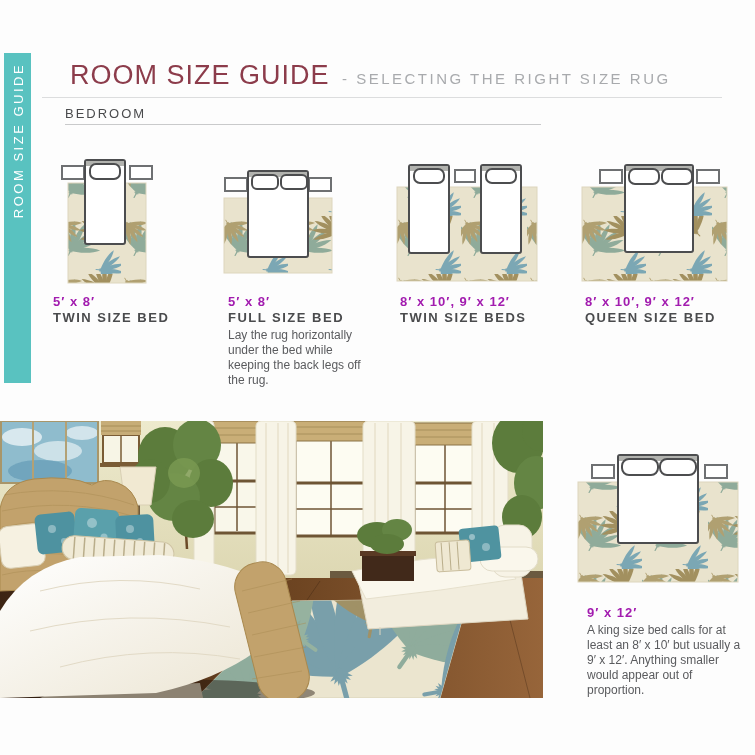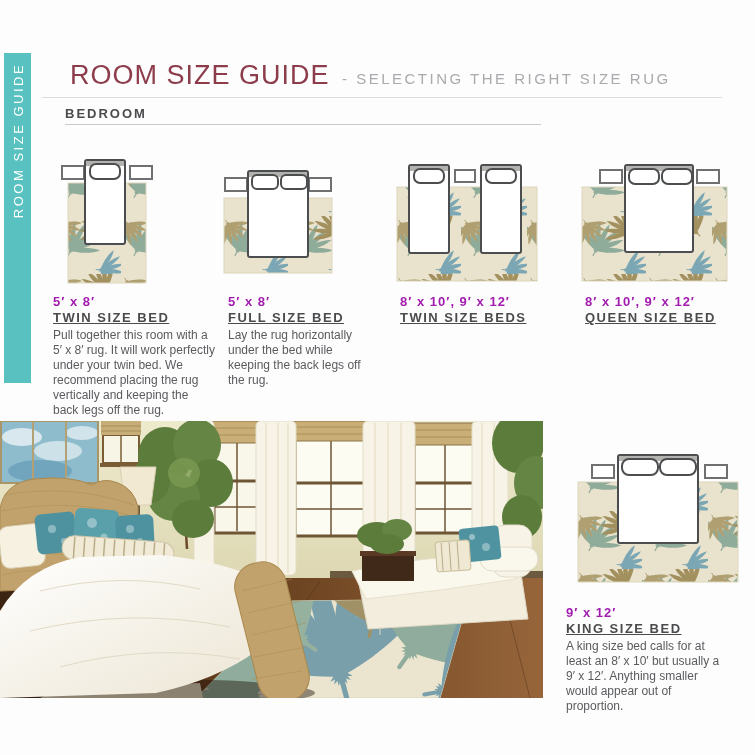--- a/index.html
+++ b/index.html
@@ -12,27 +12,27 @@
   .side-tab .vlabel{
     position:absolute;left:-81px;top:80px;width:190px;text-align:center;
     transform:rotate(-90deg);color:#ffffff;font-size:13px;letter-spacing:2.5px;
     white-space:nowrap;
   }
   
   .hdr{position:absolute;left:70px;top:60px;white-space:nowrap;}
   .hdr .title{font-size:27px;color:#8c3c4b;letter-spacing:1px;}
   .hdr .subtitle{font-size:15px;color:#a8aaad;letter-spacing:2.5px;margin-left:8px;}
   .rule1{position:absolute;left:42px;top:97px;width:680px;height:1px;background:#dcddde;}
-  .bedroom-h{position:absolute;left:65px;top:106px;font-size:13px;font-weight:bold;color:#4a4b4d;letter-spacing:2px;}
+  .bedroom-h{position:absolute;left:65px;top:106px;font-size:13px;font-weight:normal;color:#4a4b4d;letter-spacing:2px;}
   .rule2{position:absolute;left:65px;top:124px;width:476px;height:1px;background:#c9cacb;}
   .intro{position:absolute;left:65px;top:131px;width:660px;font-size:12.5px;color:#5a5b5e;}
   
   .guide-text{position:absolute;}
   .g-size{font-size:13px;font-weight:bold;color:#a21caf;letter-spacing:1px;}
-  .g-name{font-size:13px;font-weight:bold;color:#4a4b4d;letter-spacing:1.5px;margin-top:1px;text-decoration:underline;}
+  .g-name{font-size:13px;font-weight:bold;color:#4a4b4d;letter-spacing:1.5px;margin-top:1px;}
   .g-desc{font-size:12px;line-height:15px;color:#5a5b5e;margin:3px 0 0 0;}
   .diagram{position:absolute;}
   
   .bed{fill:#ffffff;stroke:#4c4d4f;stroke-width:2;}
   .bedtop{fill:#b2b3af;}
   .pillow{fill:#ffffff;stroke:#4c4d4f;stroke-width:2;}
   .stand{fill:#ffffff;stroke:#6e7072;stroke-width:2;}
   .rug{stroke:#ddd6bd;stroke-width:1;}
   .photo{position:absolute;left:0;top:421px;}
 </style>
@@ -124,21 +124,20 @@
     <rect class="stand" x="117" y="12" width="22" height="13"></rect>
     <rect class="bed" x="45" y="7" width="68" height="87" rx="2"></rect>
     <rect class="bedtop" x="46" y="8" width="66" height="5"></rect>
     <rect class="pillow" x="49" y="11" width="30" height="15" rx="6"></rect>
     <rect class="pillow" x="82" y="11" width="30" height="15" rx="6"></rect>
   </svg>
 
   <div class="guide-text" style="left:53px;top:294px;width:164px">
     <div class="g-size">5′ x 8′</div>
     <div class="g-name">TWIN SIZE BED</div>
-    <p class="g-desc">Pull together this room with a 5′ x 8′ rug. It will work perfectly under your twin bed. We recommend placing the rug vertically and keeping the back legs off the rug.</p>
   </div>
   <div class="guide-text" style="left:228px;top:294px;width:150px">
     <div class="g-size">5′ x 8′</div>
     <div class="g-name">FULL SIZE BED</div>
     <p class="g-desc">Lay the rug horizontally under the bed while keeping the back legs off the rug.</p>
   </div>
   <div class="guide-text" style="left:400px;top:294px;width:168px">
     <div class="g-size">8′ x 10′, 9′ x 12′</div>
     <div class="g-name">TWIN SIZE BEDS</div>
   </div>
@@ -360,19 +359,18 @@
   <svg class="diagram" style="left:576px;top:453px" width="165" height="131" viewBox="0 0 165 131">
     <rect class="rug" x="2" y="29" width="160" height="100" fill="url(#rugpat)"></rect>
     <rect class="stand" x="16" y="12" width="22" height="13"></rect>
     <rect class="stand" x="129" y="12" width="22" height="13"></rect>
     <rect class="bed" x="42" y="2" width="80" height="88" rx="2"></rect>
     <rect class="bedtop" x="43" y="3" width="78" height="5"></rect>
     <rect class="pillow" x="46" y="6" width="36" height="16" rx="7"></rect>
     <rect class="pillow" x="84" y="6" width="36" height="16" rx="7"></rect>
   </svg>
 
-  <div class="guide-text" style="left:566px;top:605px;width:160px">
+  <div class="guide-text" style="left:587px;top:605px;width:160px">
     <div class="g-size">9′ x 12′</div>
-    <div class="g-name">KING SIZE BED</div>
     <p class="g-desc">A king size bed calls for at least an 8′ x 10′ but usually a 9′ x 12′. Anything smaller would appear out of proportion.</p>
   </div>
 
 </div>
 
 </body></html>

